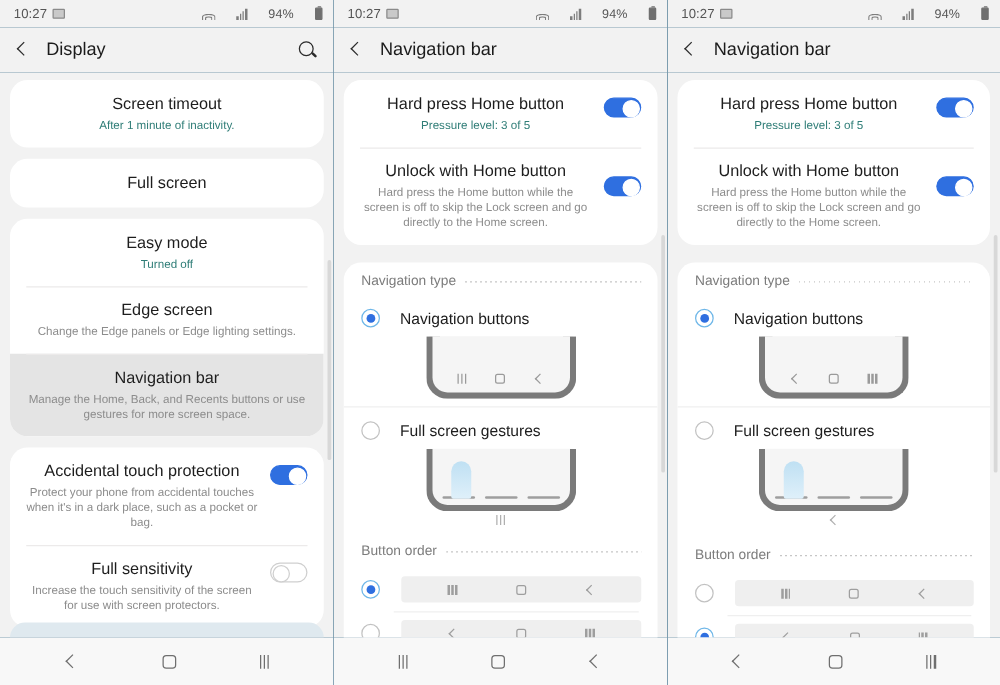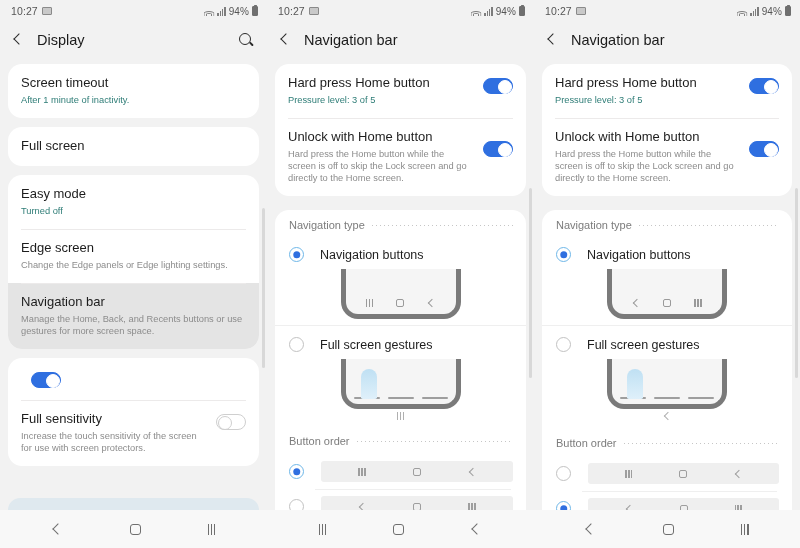--- a/index.html
+++ b/index.html
@@ -31,21 +31,21 @@
     height: 22px;
     display: flex;
     align-items: center;
     padding: 0 9px 0 11px;
     background: #f2f2f2;
     color: #5b5b5b;
     font-size: 10.5px;
     letter-spacing: .1px;
   }
   .sb-left { display: flex; align-items: center; gap: 4px; }
-  .sb-right { margin-left: auto; display: flex; align-items: center; gap: 3px; }
+  .sb-right { margin-left: auto; display: flex; align-items: center; gap: 17px; }
   .sb-time { font-size: 10.5px; color: #555; }
   .ic-img {
     width: 10px; height: 8px; border: 1.2px solid #8a8a8a; border-radius: 1px;
     position: relative; background: #c9c9c9;
   }
   .ic-wifi { width: 11px; height: 9px; position: relative; }
   .ic-wifi i {
     position: absolute; left: 50%; bottom: 0; transform: translateX(-50%);
     border: 1.1px solid #7d7d7d; border-bottom: none; border-radius: 50% 50% 0 0;
   }
@@ -116,20 +116,21 @@
     margin: 0 8px 9px 8px;
     overflow: hidden;
   }
   .card.first { margin-top: 6px; }
   .row {
     position: relative;
     padding: 11px 13px 12px 13px;
     display: flex;
     align-items: flex-start;
     cursor: pointer;
+    text-align: center;
   }
   .row + .row:before {
     content:""; position:absolute; top:0; left:13px; right:13px;
     height:1px; background:#eceaea;
   }
   .row .texts { flex: 1 1 auto; min-width: 0; }
   .row .ttl {
     font-size: 13px; color: #1d1d1d; line-height: 16px; font-weight: 400;
   }
   .row .sub {
@@ -336,20 +337,24 @@
         <div class="row selected">
           <div class="texts">
             <div class="ttl">Navigation bar</div>
             <div class="sub">Manage the Home, Back, and Recents buttons or use gestures for more screen space.</div>
           </div>
         </div>
       </div>
 
       <div class="card">
         <div class="row">
+          <div class="texts">
+            <div class="ttl">Accidental touch protection</div>
+            <div class="sub">Protect your phone from accidental touches when it's in a dark place, such as a pocket or bag.</div>
+          </div>
           <div class="toggle on">
               <span class="knob"></span>
             </div>
         </div>
         <div class="row">
           <div class="texts">
             <div class="ttl">Full sensitivity</div>
             <div class="sub">Increase the touch sensitivity of the screen for use with screen protectors.</div>
           </div>
           <div class="toggle">

